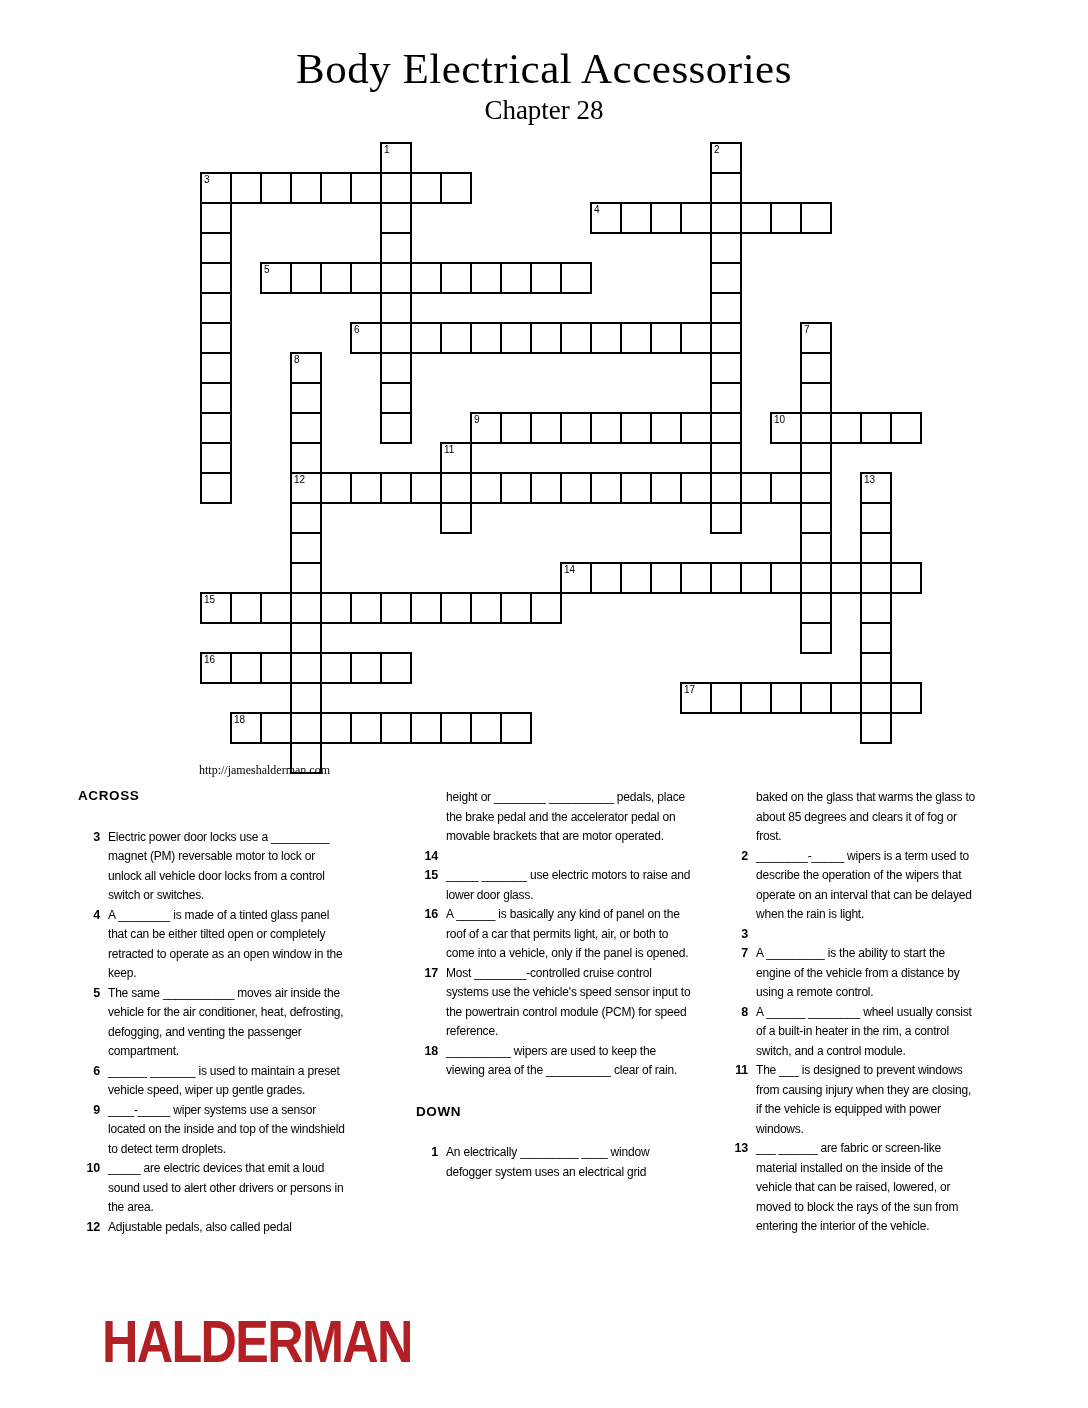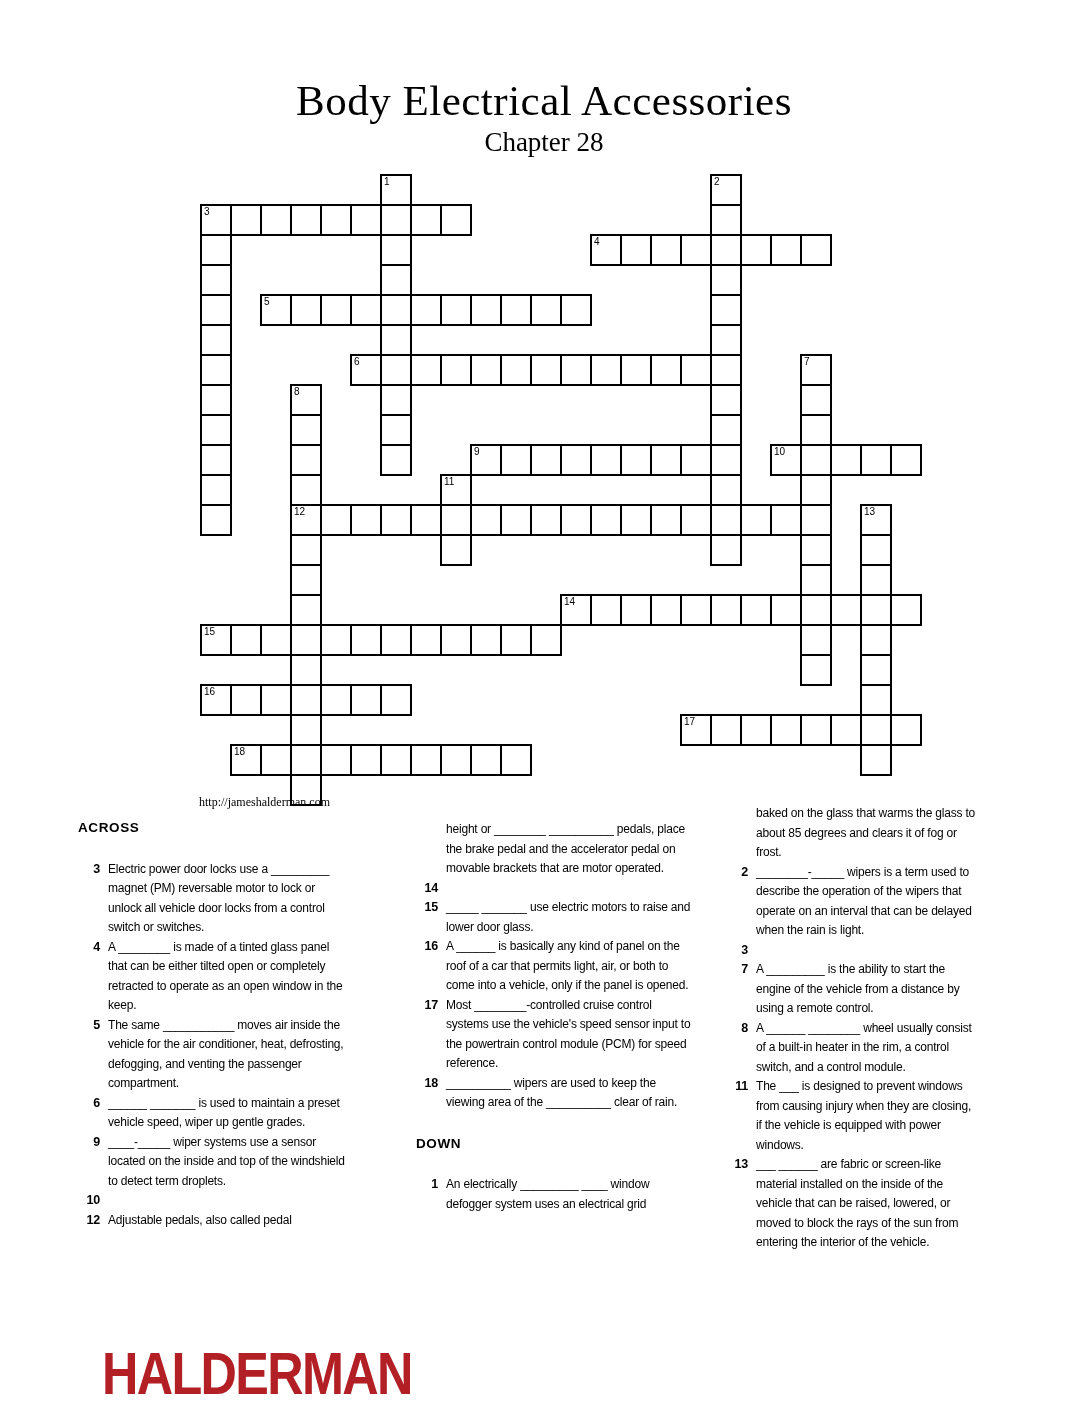--- a/index.html
+++ b/index.html
@@ -1,32 +1,32 @@
 <!DOCTYPE html>
 <html><head>
 <meta charset="utf-8">
 <style>
   html,body{margin:0;padding:0;background:#ffffff;}
   .page{position:relative;width:1088px;height:1368px;background:#ffffff;overflow:hidden;
-        font-family:"Liberation Sans",sans-serif;color:#000;margin-top:32px;}
+        font-family:"Liberation Sans",sans-serif;color:#000;}
   .title{position:absolute;top:44px;left:0;width:100%;text-align:center;
          font-family:"Liberation Serif",serif;font-size:43px;letter-spacing:0.5px;}
   .subtitle{position:absolute;top:95px;left:0;width:100%;text-align:center;
          font-family:"Liberation Serif",serif;font-size:27px;}
   .grid{position:absolute;left:0;top:0;}
   .cell{position:absolute;width:32px;height:32px;border:2px solid #000;
         box-sizing:border-box;background:#fff;}
   .cellnum{position:absolute;top:0;left:2px;font-size:10px;line-height:11px;
         font-family:"Liberation Sans",sans-serif;font-weight:400;}
   .grid-url{position:absolute;left:199px;top:763px;font-family:"Liberation Serif",serif;
         font-size:12px;}
   .clue-col{position:absolute;font-size:12px;line-height:19.5px;letter-spacing:-0.2px;}
   .col1{left:78px;top:786px;width:268px;}
   .col2{left:416px;top:788px;width:276px;}
-  .col3{left:726px;top:772px;width:252px;}
+  .col3{left:726px;top:788px;width:252px;}
   .clue-header{font-weight:bold;font-size:13.5px;letter-spacing:0.6px;margin:21px 0 22px 0;}
   .clue-header.first{margin-top:0;}
   .clue{display:flex;}
   .cnum{flex:0 0 22px;text-align:right;font-weight:bold;font-size:12.5px;margin-right:8px;}
   .ctext{flex:1;}
   .logo-text{position:absolute;left:102px;top:1312px;font-weight:900;font-size:60px;
         line-height:60px;letter-spacing:-2px;transform:scaleX(0.84);transform-origin:left top;
         font-family:"Liberation Sans",sans-serif;}
   .logo-site{position:absolute;left:104px;top:1372px;width:288px;text-align:right;
         font-weight:bold;font-size:13px;letter-spacing:1.8px;}
@@ -271,20 +271,21 @@
       <div class="clue">
         <span class="cnum">6</span>
         <span class="ctext">______ _______ is used to maintain a preset vehicle speed, wiper up gentle grades.</span>
       </div>
       <div class="clue">
         <span class="cnum">9</span>
         <span class="ctext">____-_____ wiper systems use a sensor located on the inside and top of the windshield to detect term droplets.</span>
       </div>
       <div class="clue">
         <span class="cnum">10</span>
+        <span class="ctext">_____ are electric devices that emit a loud sound used to alert other drivers or persons in the area.</span>
       </div>
       <div class="clue">
         <span class="cnum">12</span>
         <span class="ctext">Adjustable pedals, also called pedal</span>
       </div>
     </div>
   <div class="clue-col col2">
       <div class="clue">
         <span class="cnum"></span>
         <span class="ctext">height or ________ __________ pedals, place the brake pedal and the accelerator pedal on movable brackets that are motor operated.</span>

